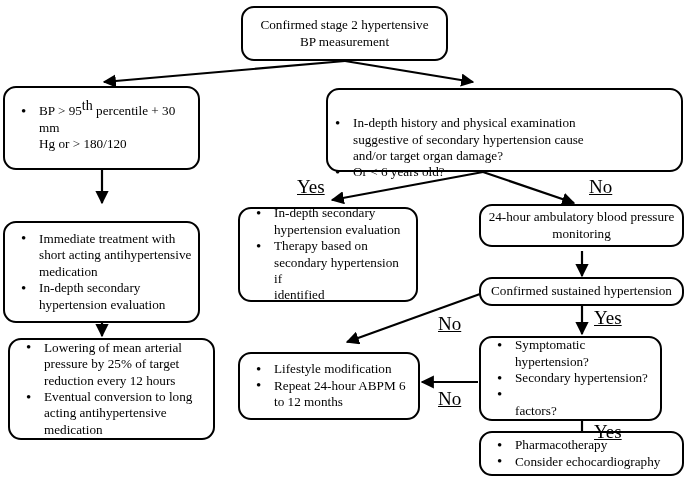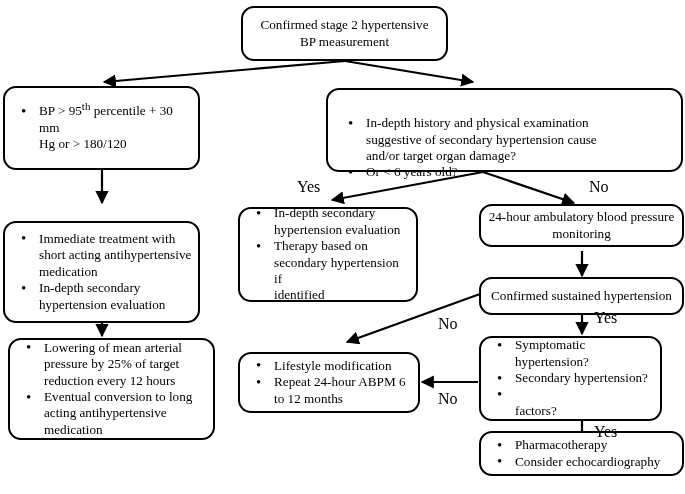--- a/index.html
+++ b/index.html
@@ -59,29 +59,30 @@
   }
   ul.bullets li::before {
     content: "\2022";
     position: absolute;
     left: 2px;
     top: -0.5px;
     font-size: 15px;
     line-height: 16.4px;
   }
   sup {
-    font-size: 11px;
+    font-size: 14px;
     vertical-align: super;
     line-height: 0;
   }
   .edge-label {
     position: absolute;
-    font-size: 16px;
+    font-size: 19px;
     line-height: 14px;
     white-space: nowrap;
+    text-decoration: underline;
   }
 </style>
 </head>
 <body>
 
 <div id="canvas">
 
   <svg class="edges" viewBox="0 0 685 494">
     <defs>
       <marker id="arrow" viewBox="0 0 10 10" refX="9" refY="5" markerWidth="6" markerHeight="6" orient="auto-start-reverse">
@@ -111,21 +112,21 @@
   <div class="node" style="left:3px; top:86px; width:197px; height:84px;">
     <ul class="bullets">
       <li>
         <span>BP &gt; 95</span><sup>th</sup><span> percentile + 30 mm</span><br>
         <span>Hg or &gt; 180/120</span>
       </li>
     </ul>
   </div>
 
   <div class="node" style="left:326px; top:88px; width:357px; height:84px;">
-    <ul class="bullets" style="padding-left:18px;margin-top:36px;">
+    <ul class="bullets" style="padding-left:5px;margin-top:36px;">
       <li>
         <span>In-depth history and physical examination</span><br>
         <span>suggestive of secondary hypertension cause</span><br>
         <span>and/or target organ damage?</span>
       </li>
       <li>
         <span>Or &lt; 6 years old?</span>
       </li>
     </ul>
   </div>
@@ -156,40 +157,40 @@
         <span>identified</span>
       </li>
     </ul>
   </div>
 
   <div class="node centered" style="left:479px; top:204px; width:205px; height:43px;">
     <div class="line">24-hour ambulatory blood pressure</div>
     <div class="line">monitoring</div>
   </div>
 
-  <div class="node centered" style="left:479px; top:277px; width:205px; height:38px;">
+  <div class="node centered" style="left:479px; top:277px; width:205px; height:29px;">
     <div class="line">Confirmed sustained hypertension</div>
   </div>
 
   <div class="node" style="left:8px; top:338px; width:207px; height:102px;">
     <ul class="bullets">
       <li>
         <span>Lowering of mean arterial</span><br>
         <span>pressure by 25% of target</span><br>
         <span>reduction every 12 hours</span>
       </li>
       <li>
         <span>Eventual conversion to long</span><br>
         <span>acting antihypertensive</span><br>
         <span>medication</span>
       </li>
     </ul>
   </div>
 
-  <div class="node" style="left:238px; top:352px; width:182px; height:61px;">
+  <div class="node" style="left:238px; top:352px; width:182px; height:68px;">
     <ul class="bullets">
       <li>
         <span>Lifestyle modification</span>
       </li>
       <li>
         <span>Repeat 24-hour ABPM 6</span><br>
         <span>to 12 months</span>
       </li>
     </ul>
   </div>

